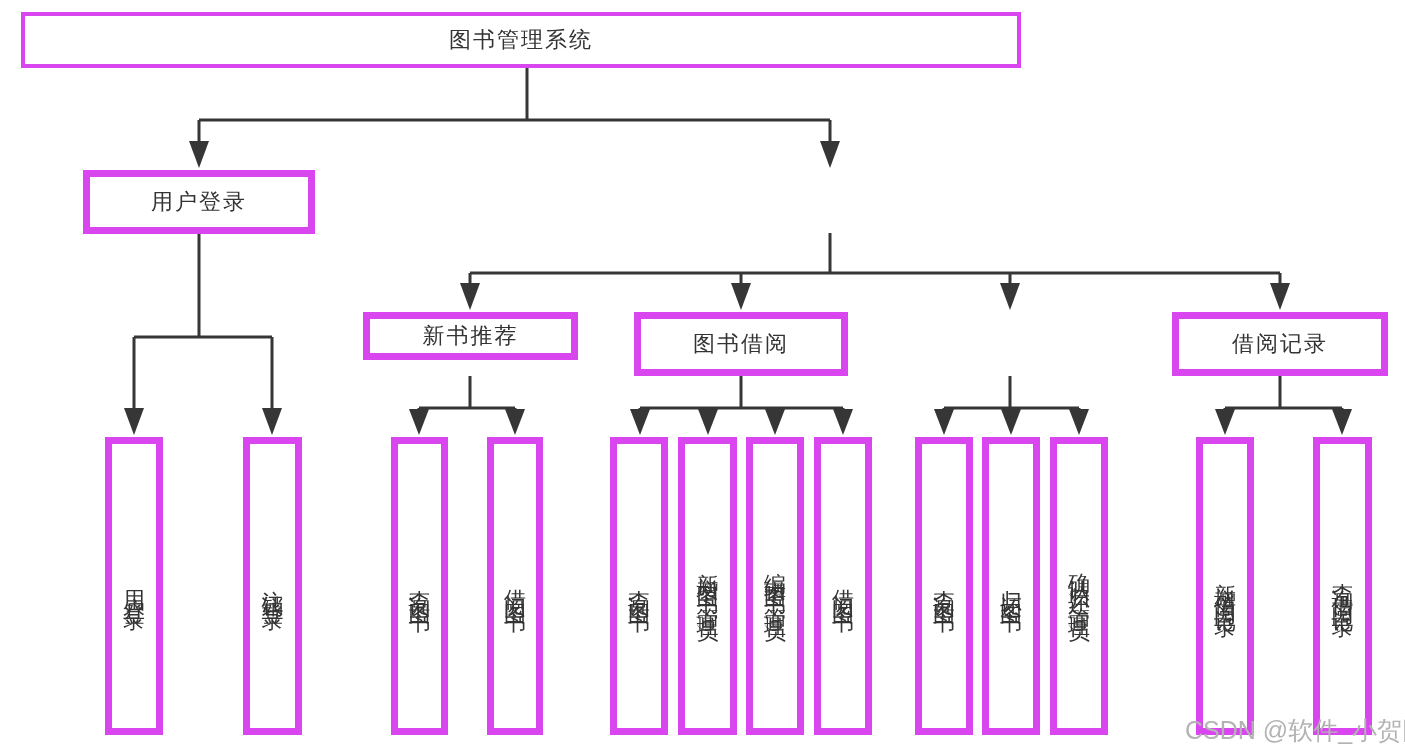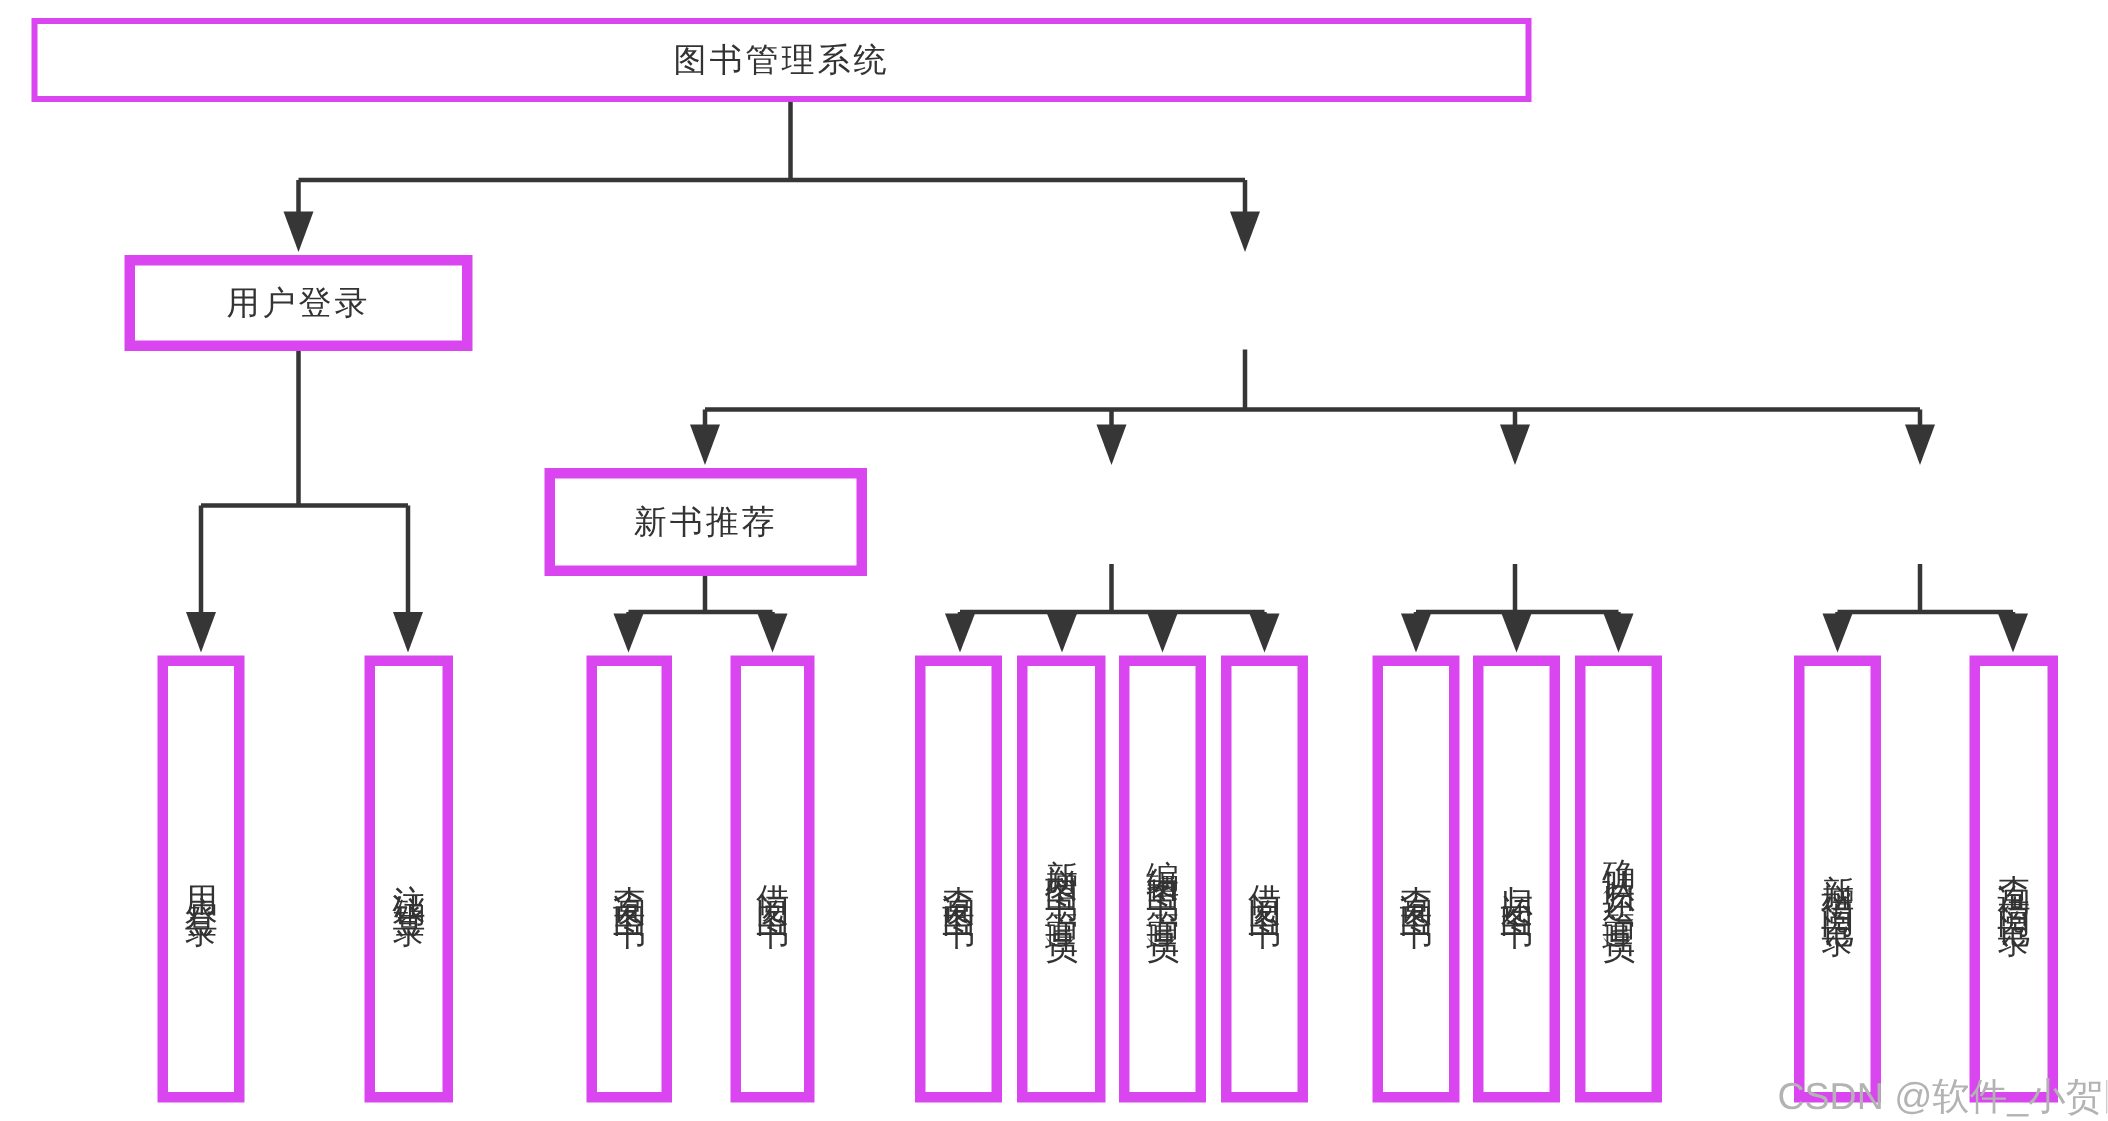--- a/index.html
+++ b/index.html
@@ -86,22 +86,28 @@
   </svg>
 
   <div class="box hbox root" style="left:21px;top:12px;width:1000px;height:56px">
     <span>图书管理系统</span>
   </div>
 
   <div class="box hbox" style="left:83px;top:170px;width:232px;height:64px">
     <span>用户登录</span>
   </div>
 
-  <div class="box hbox" style="left:363px;top:312px;width:215px;height:72px">
+  <div class="box hbox" style="left:363px;top:312px;width:215px;height:48px">
     <span>新书推荐</span>
+  </div>
+  <div class="box hbox" style="left:634px;top:312px;width:214px;height:64px">
+    <span>图书借阅</span>
+  </div>
+  <div class="box hbox" style="left:1172px;top:312px;width:216px;height:64px">
+    <span>借阅记录</span>
   </div>
 
   <div class="box vbox leaf" style="left:105px;width:58px">
     <span>用户登录</span>
   </div>
   <div class="box vbox leaf" style="left:243px;width:59px">
     <span>注销登录</span>
   </div>
 
   <div class="box vbox leaf" style="left:391px;width:57px">

